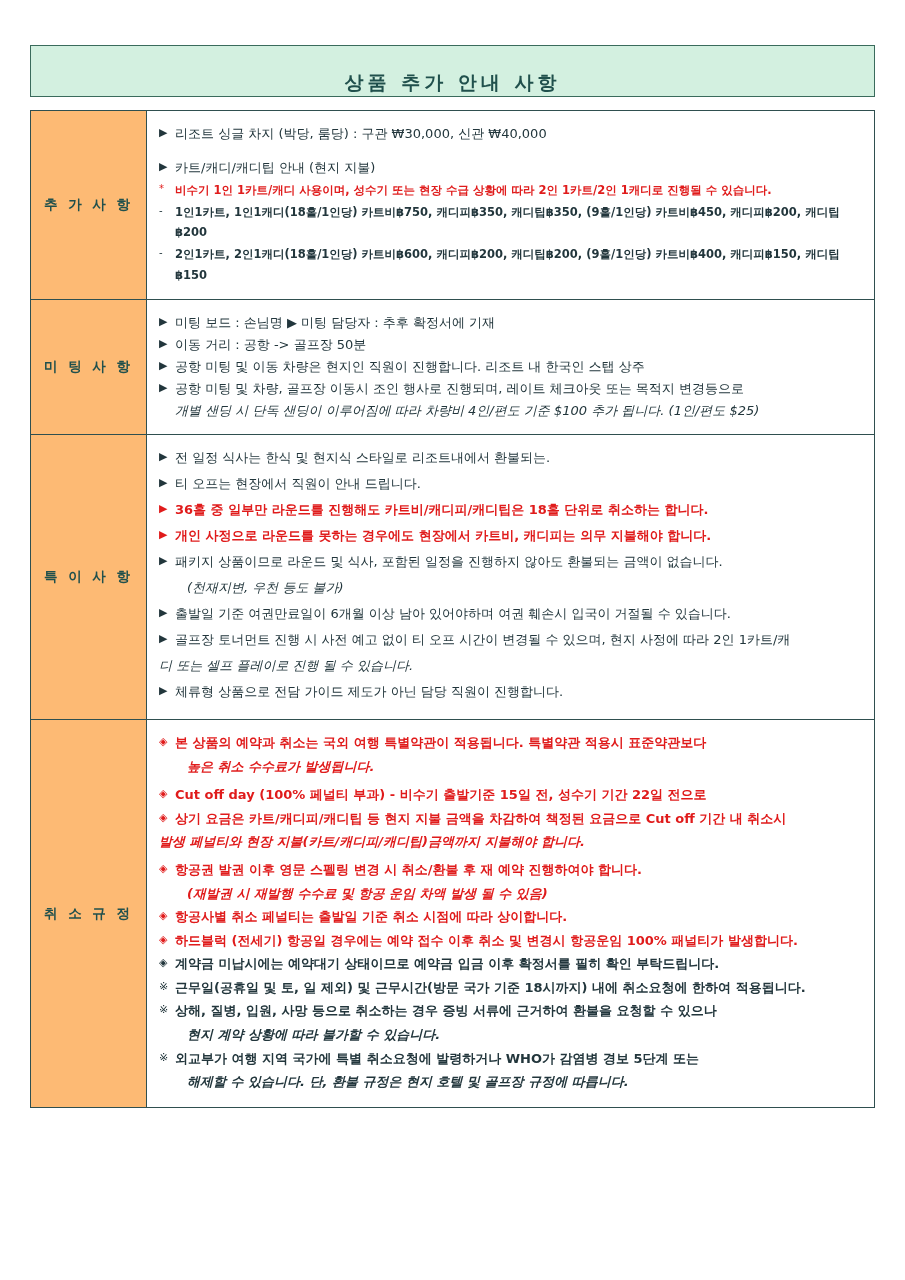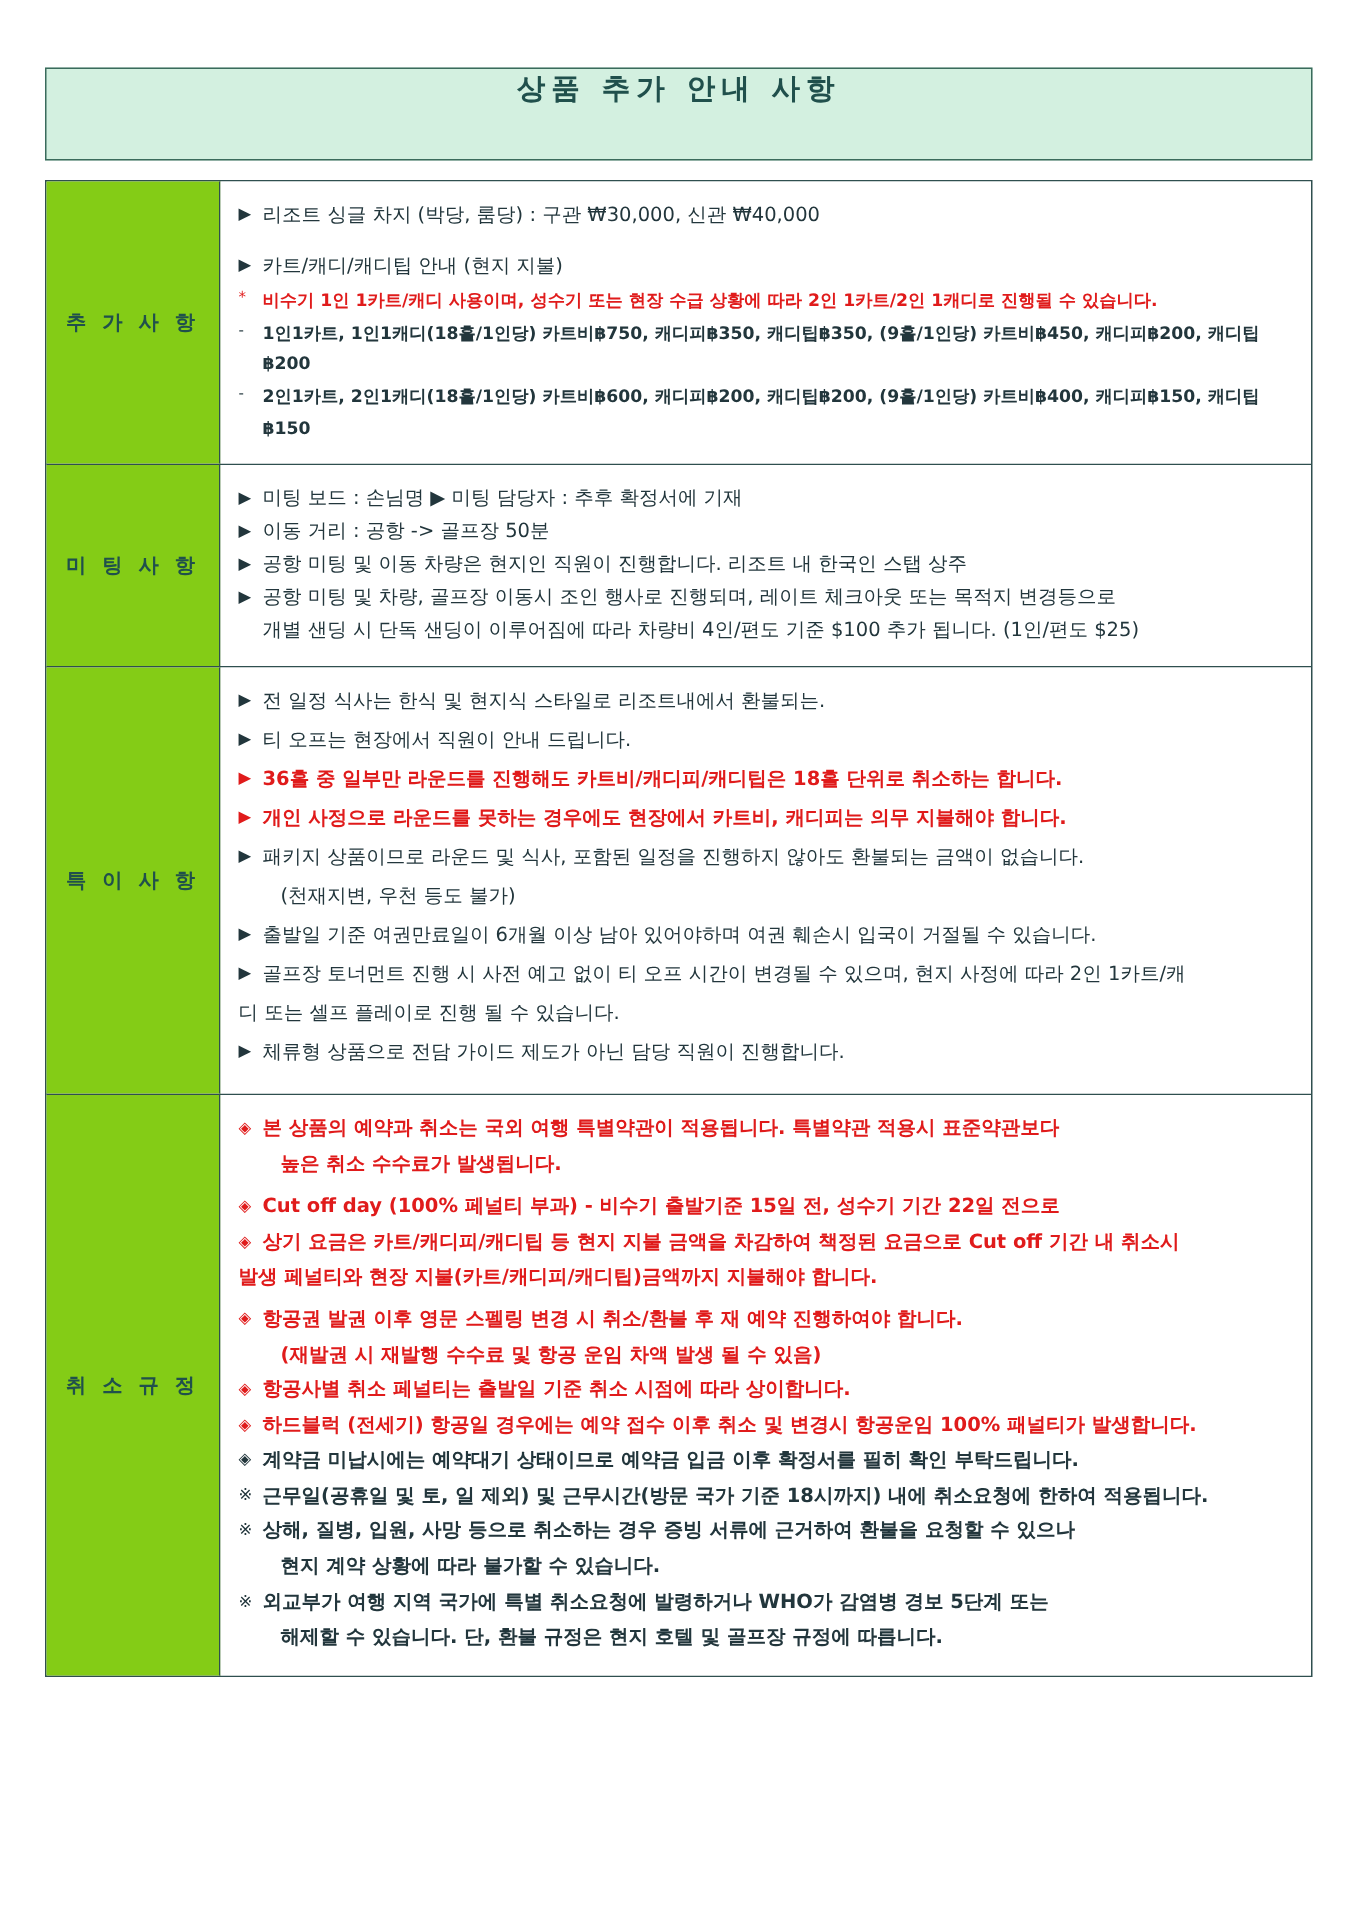--- a/index.html
+++ b/index.html
@@ -19,25 +19,25 @@
   .page {
     position: relative;
     width: 905px;
     height: 1280px;
     box-sizing: border-box;
     padding: 45px 30px 0 30px;
   }
 
   
   .title-banner {
-    height: 62px;
+    height: 52px;
     border: 1.5px solid #3a6b5c;
     background: #d3f0e0;
     display: flex;
-    align-items: flex-start;
+    align-items: flex-end;
     justify-content: center;
     box-sizing: border-box;
   }
   .title-text {
     font-size: 19px;
     font-weight: bold;
     color: #20504c;
     letter-spacing: 4px;
   }
 
@@ -53,21 +53,21 @@
     display: flex;
     align-items: stretch;
     border-bottom: 1.2px solid #2f4f4f;
     box-sizing: border-box;
   }
   .row:last-child { border-bottom: none; }
 
   .row-label {
     width: 116px;
     min-width: 116px;
-    background: #84cc16;
+    background: #fdba74;
     border-right: 1.2px solid #2f4f4f;
     display: flex;
     align-items: center;
     justify-content: center;
     box-sizing: border-box;
   }
   .row-label span {
     font-size: 13.5px;
     font-weight: bold;
     color: #20504c;
@@ -99,21 +99,21 @@
     font-size: 11px;
     line-height: 1.85;
     color: #22363c;
   }
   .line .btxt {
     flex: 1 1 auto;
   }
 
   
   .line.cont .bullet { width: 16px; }
-  .line.cont .btxt { padding-left: 0; }
+  .line.cont .btxt { padding-left: 0; font-style: italic; }
   .line.indent .btxt { padding-left: 12px; }
   .line.noindent .bullet { width: 0; }
 
   
   .red, .red .bullet, .red .btxt { color: #e01b1b; }
   .red { color: #e01b1b; }
   .dark { color: #22363c; }
   .bold { font-weight: bold; }
 
   .line.small { font-size: 11.5px; line-height: 1.75; }

